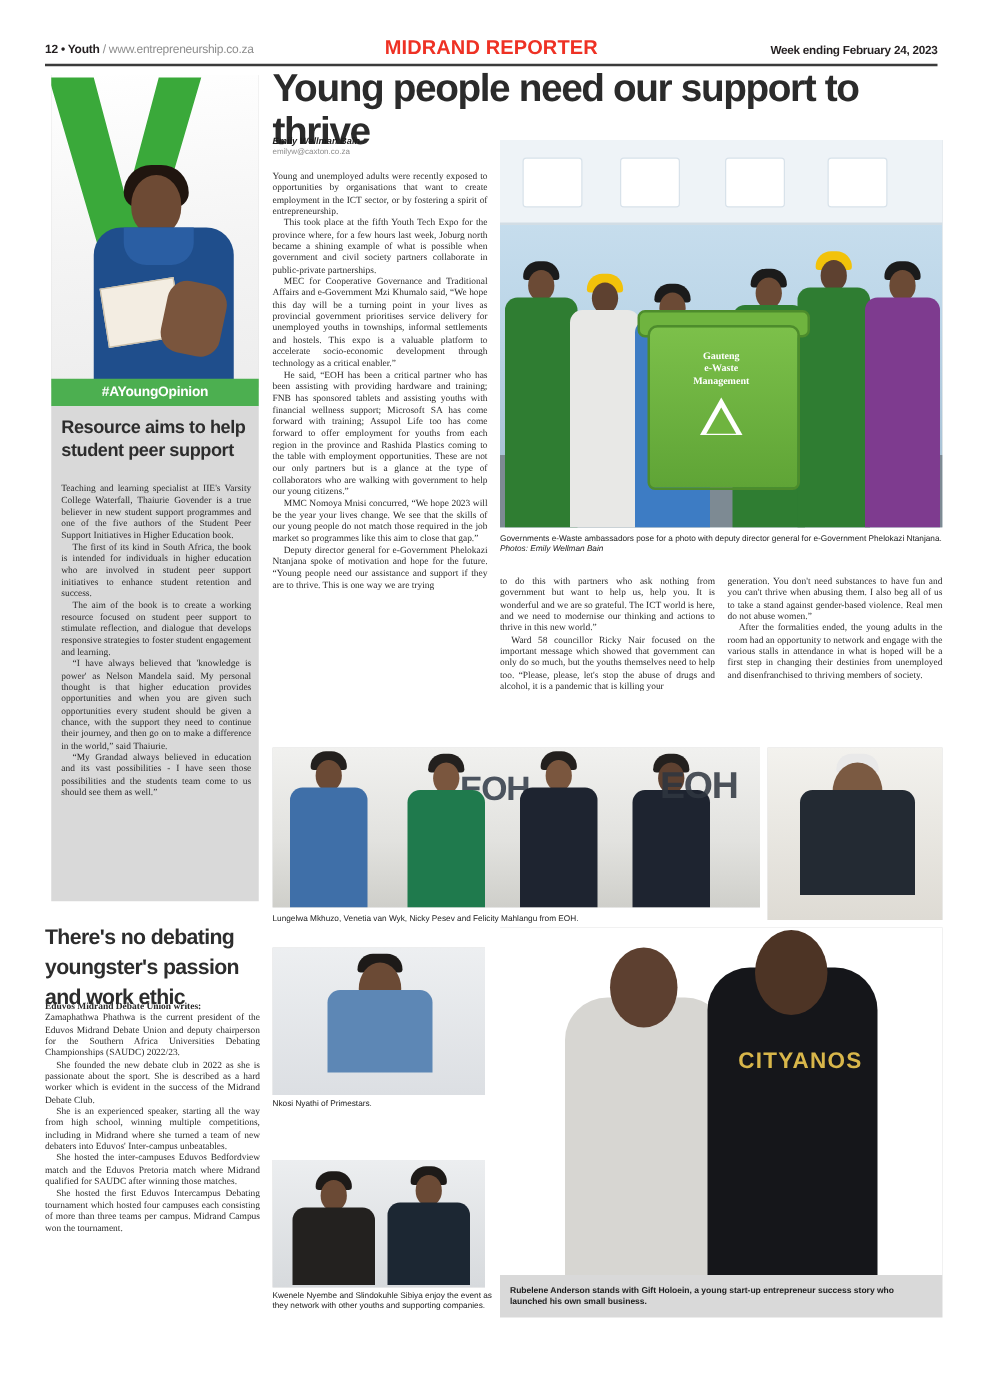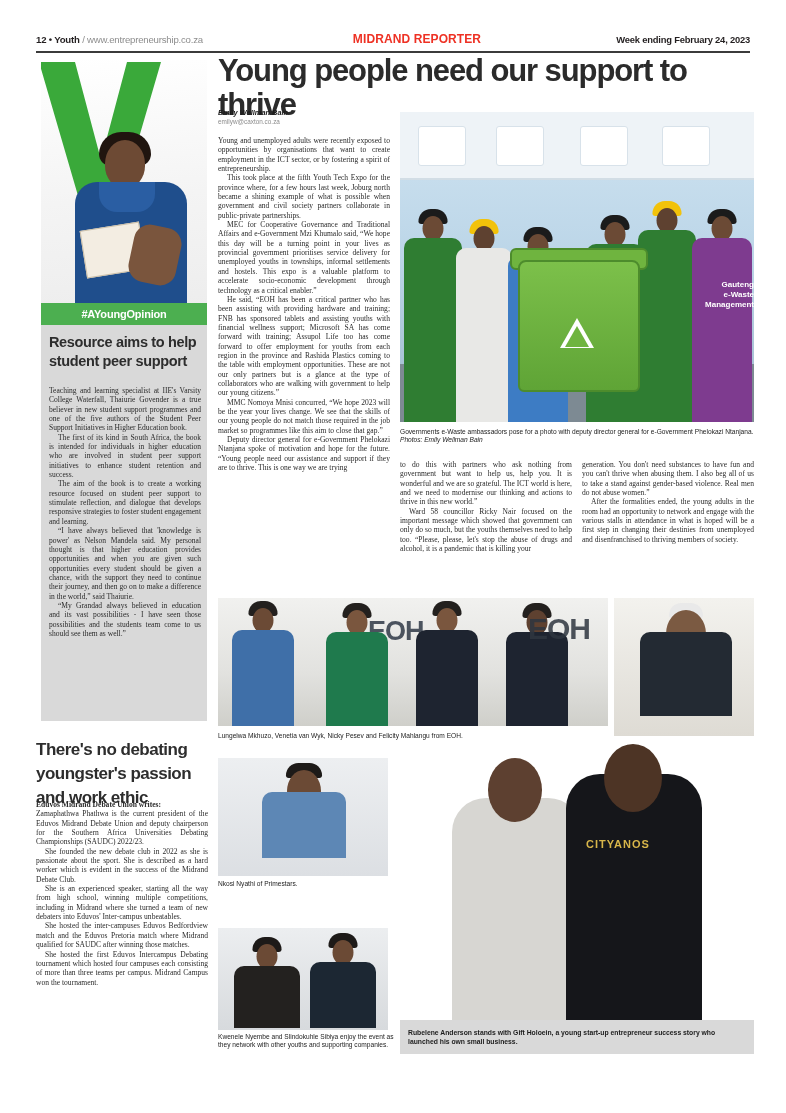--- a/index.html
+++ b/index.html
@@ -3,22 +3,22 @@
 <meta charset="utf-8">
 <style>
   html,body{margin:0;padding:0;background:#ffffff;}
   body{width:786px;height:1113px;font-family:"Liberation Serif",serif;color:#231f20;overflow:hidden;position:relative;}
 
   
   .masthead{position:absolute;left:36px;top:28px;width:714px;height:22px;
             display:flex;align-items:center;justify-content:space-between;}
   .mh-left{font-family:"Liberation Sans",sans-serif;font-size:9.6px;font-weight:bold;letter-spacing:-.2px;white-space:nowrap;}
   .mh-left .url{font-weight:normal;color:#8d8d8d;}
-  .mh-center{font-family:"Liberation Sans",sans-serif;font-size:12px;font-weight:bold;color:#ee3124;letter-spacing:.1px;
-             position:absolute;left:50%;transform:translateX(-50%);white-space:nowrap;margin-left:24px;}
+  .mh-center{font-family:"Liberation Sans",sans-serif;font-size:16px;font-weight:bold;color:#ee3124;letter-spacing:.1px;
+             position:absolute;left:50%;transform:translateX(-50%);white-space:nowrap;}
   .mh-right{font-family:"Liberation Sans",sans-serif;font-size:9.4px;font-weight:bold;white-space:nowrap;letter-spacing:-.2px;}
   .mh-rule{position:absolute;left:36px;top:51px;width:714px;height:2px;background:#3b3b3b;}
   .body-text{font-family:"Liberation Serif",serif;font-size:7.55px;line-height:9.35px;text-align:justify;color:#2a2a2a;}
   .body-text p{margin:0;text-indent:9px;}
   .body-text p.noind{text-indent:0;}
   .cap{font-family:"Liberation Sans",sans-serif;font-size:6.6px;line-height:8.3px;color:#1c1c1c;}
   .cap i{font-style:italic;}
   .rail-photo{position:absolute;left:41px;top:60px;width:166px;height:250px;overflow:hidden;background:#e7e7e7;}
   .rail-photo .sky{position:absolute;inset:0;background:linear-gradient(175deg,#ffffff 0%,#f4f4f4 55%,#ededed 100%);}
   .vlogo{position:absolute;left:-6px;top:-4px;width:130px;height:150px;}
@@ -62,22 +62,22 @@
   #hero .banner{position:absolute;left:0;top:0;width:100%;height:66px;background:#eef3f7;border-bottom:2px solid #d2dde5;}
   #hero .bl{position:absolute;top:14px;width:46px;height:38px;background:#ffffff;border:1px solid #d8e2ea;border-radius:3px;}
   #hero .floor{position:absolute;left:0;bottom:0;width:100%;height:58px;background:#7d8a93;}
   #hero .bin{position:absolute;left:118px;top:148px;width:118px;height:128px;border-radius:8px 8px 6px 6px;
              background:linear-gradient(180deg,#7cc04a 0%,#5fa436 100%);border:2px solid #4d8c2c;}
   #hero .lid{position:absolute;left:110px;top:136px;width:134px;height:18px;border-radius:6px;background:#6fb43f;border:2px solid #4d8c2c;}
   #hero .tri{position:absolute;left:50%;top:206px;transform:translateX(-50%);width:0;height:0;
              border-left:17px solid transparent;border-right:17px solid transparent;border-bottom:30px solid #ffffff;}
   #hero .tri2{position:absolute;left:50%;top:214px;transform:translateX(-50%);width:0;height:0;
               border-left:12px solid transparent;border-right:12px solid transparent;border-bottom:21px solid #6fb43f;}
-  #hero .bintxt{position:absolute;left:0;right:0;top:168px;text-align:right;
-                font-family:Liberation Sans, sans-serif;font-size:8px;font-weight:bold;color:#ffffff;line-height:10px;}
+  #hero .bintxt{position:absolute;left:0;right:0;top:168px;text-align:center;
+                font-family:Liberation Serif, serif;font-size:8px;font-weight:bold;color:#ffffff;line-height:10px;}
   .pr{position:absolute;bottom:0;}
   .pr .hd{position:absolute;left:50%;transform:translateX(-50%);top:0;width:21px;height:25px;border-radius:50%;}
   .pr .hat{position:absolute;left:50%;transform:translateX(-50%);top:-7px;width:29px;height:15px;border-radius:14px 14px 3px 3px;}
   .pr .bd{position:absolute;left:0;top:22px;width:100%;border-radius:10px 10px 0 0;}
 
   
   #eoh{left:218px;top:598px;width:390px;height:128px;}
   #eoh .bg{position:absolute;inset:0;background:linear-gradient(180deg,#f1f1ef 0%,#e2e2df 58%,#cfcfca 100%);}
   #eoh .logo{position:absolute;right:18px;top:14px;font-family:"Liberation Sans",sans-serif;
              font-size:30px;font-weight:bold;color:#2f3640;letter-spacing:-1px;opacity:.85;}
@@ -99,22 +99,22 @@
   #kwen .bg{position:absolute;inset:0;background:linear-gradient(180deg,#eceef0 0%,#d7dadd 100%);}
   .cap-kwen{position:absolute;left:218px;top:1033px;width:178px;}
 
   
   #ruby{left:400px;top:742px;width:354px;height:278px;}
   #ruby .bg{position:absolute;inset:0;background:#ffffff;}
   #ruby .p1{position:absolute;left:52px;bottom:0;width:130px;height:222px;border-radius:34px 34px 0 0;background:#d7d6d2;}
   #ruby .p2{position:absolute;left:166px;bottom:0;width:136px;height:246px;border-radius:34px 34px 0 0;background:#15161a;}
   #ruby .h1{position:absolute;left:88px;top:16px;width:54px;height:64px;border-radius:50%;background:#5d4030;}
   #ruby .h2{position:absolute;left:204px;top:2px;width:58px;height:68px;border-radius:50%;background:#4d3425;}
-  #ruby .tee{position:absolute;left:186px;top:96px;width:104px;text-align:left;
-             font-family:"Liberation Sans",sans-serif;font-weight:bold;font-size:11px;color:#d8b64a;letter-spacing:1px;}
+  #ruby .tee{position:absolute;left:186px;top:96px;width:104px;text-align:right;
+             font-family:"Liberation Sans",sans-serif;font-weight:bold;font-size:18px;color:#d8b64a;letter-spacing:1px;}
   .cap-ruby{position:absolute;left:400px;top:1020px;width:354px;height:34px;background:#d9d9d9;
             display:flex;align-items:center;}
   .cap-ruby .inner{padding:0 8px;font-family:"Liberation Sans",sans-serif;font-weight:bold;font-size:6.8px;line-height:9px;color:#1c1c1c;}
 
   .cap-hero{position:absolute;left:400px;top:428px;width:354px;}
   .cap-eoh{position:absolute;left:218px;top:732px;width:390px;}
 </style>
 </head>
 <body>
 

